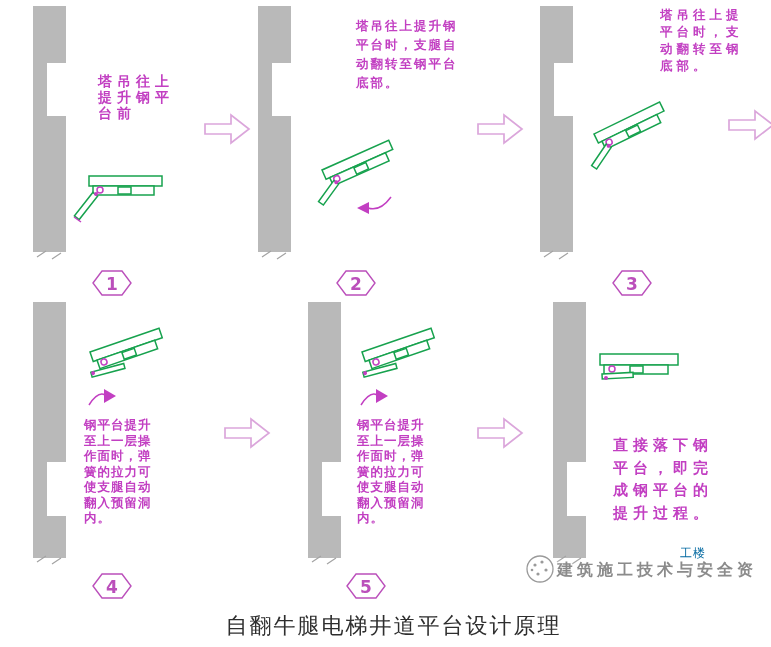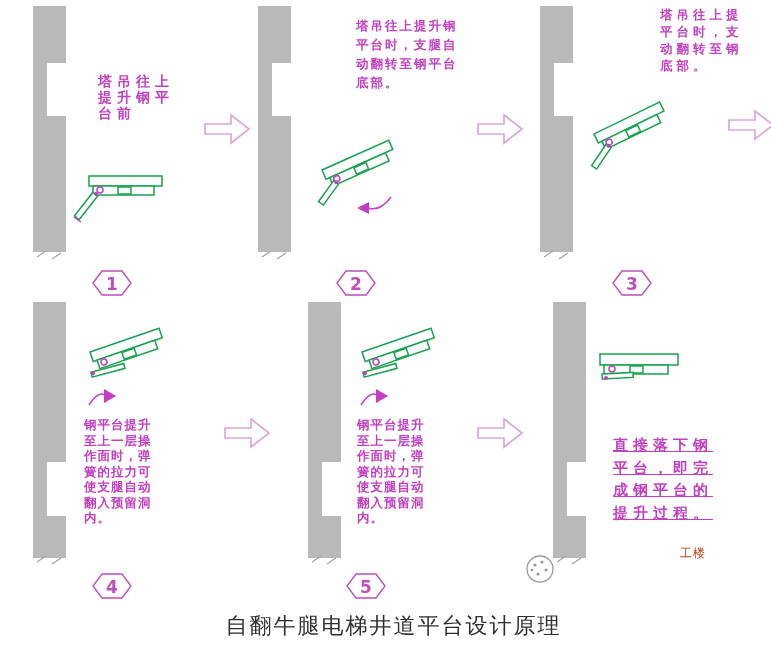--- a/index.html
+++ b/index.html
@@ -17,27 +17,27 @@
   .digit{fill:var(--badge);font-size:17px;font-weight:bold;}
   .wm-logo{stroke:#9a9a9a;stroke-width:1.3;fill:#fff;}
   .wm-dot{fill:#9a9a9a;stroke:none;}
   
   .annotation{position:absolute;white-space:pre-line;font-weight:bold;color:var(--magenta);}
   .t1{left:98px;top:52px;font-size:14px;line-height:16px;letter-spacing:5px;margin-top:21px;}
   .t2{left:356px;top:16px;font-size:12.5px;line-height:19px;letter-spacing:2px;}
   .t3{left:660px;top:6px;font-size:12.5px;line-height:17px;letter-spacing:4px;width:115px;overflow:hidden;}
   .t4{left:84px;top:417px;font-size:12.5px;line-height:15.5px;letter-spacing:1px;}
   .t5{left:357px;top:417px;font-size:12.5px;line-height:15.5px;letter-spacing:1px;}
-  .t6{left:613px;top:434px;font-size:15px;line-height:22.5px;letter-spacing:5px;text-decoration:underline;}
+  .t6{left:613px;top:434px;font-size:15px;line-height:22.5px;letter-spacing:5px;}
   .caption{position:absolute;left:16px;right:0;top:611px;text-align:center;font-size:22px;
            color:var(--caption);letter-spacing:2px;}
   .watermark{position:absolute;left:557px;top:560px;font-size:16px;font-weight:bold;
              color:var(--watermark);letter-spacing:4px;white-space:nowrap;
              text-shadow:0 0 3px #fff,0 0 3px #fff,0 0 5px #fff;}
-  .watermark-faint{position:absolute;left:680px;top:545px;font-size:12px;color:#c2410c;letter-spacing:1px;}
+  .watermark-faint{position:absolute;left:680px;top:545px;font-size:12px;color:#0369a1;letter-spacing:1px;}
 </style>
 </head>
 <body>
 
 <div class="canvas">
 
   <svg class="gfx" width="771" height="647" viewBox="0 0 771 647">
 
     <path class="wall" d="M33,6 L66,6 L66,63 L47,63 L47,116 L66,116 L66,252 L33,252 Z"></path>
     <path class="wall" d="M258,6 L291,6 L291,63 L272,63 L272,116 L291,116 L291,252 L258,252 Z"></path>
@@ -194,15 +194,16 @@
 簧的拉力可
 使支腿自动
 翻入预留洞
 内。</div>
   <div class="annotation t6">直接落下钢
 平台，即完
 成钢平台的
 提升过程。</div>
 
   <div class="watermark-faint">工楼</div>
+  <div class="watermark">建筑施工技术与安全资</div>
 
   <div class="caption">自翻牛腿电梯井道平台设计原理</div>
 </div>
 
 </body></html>

